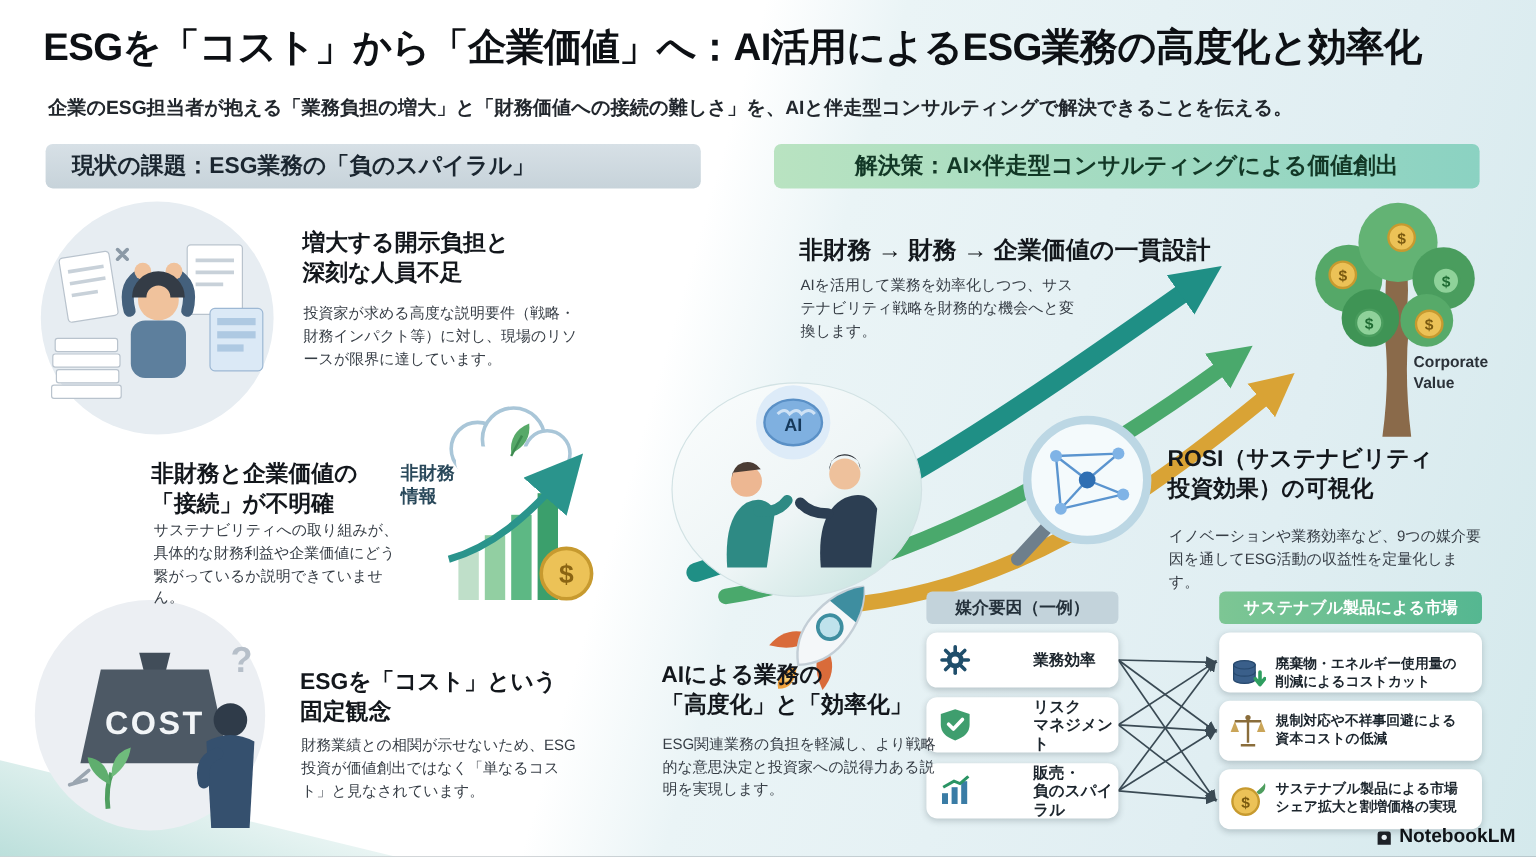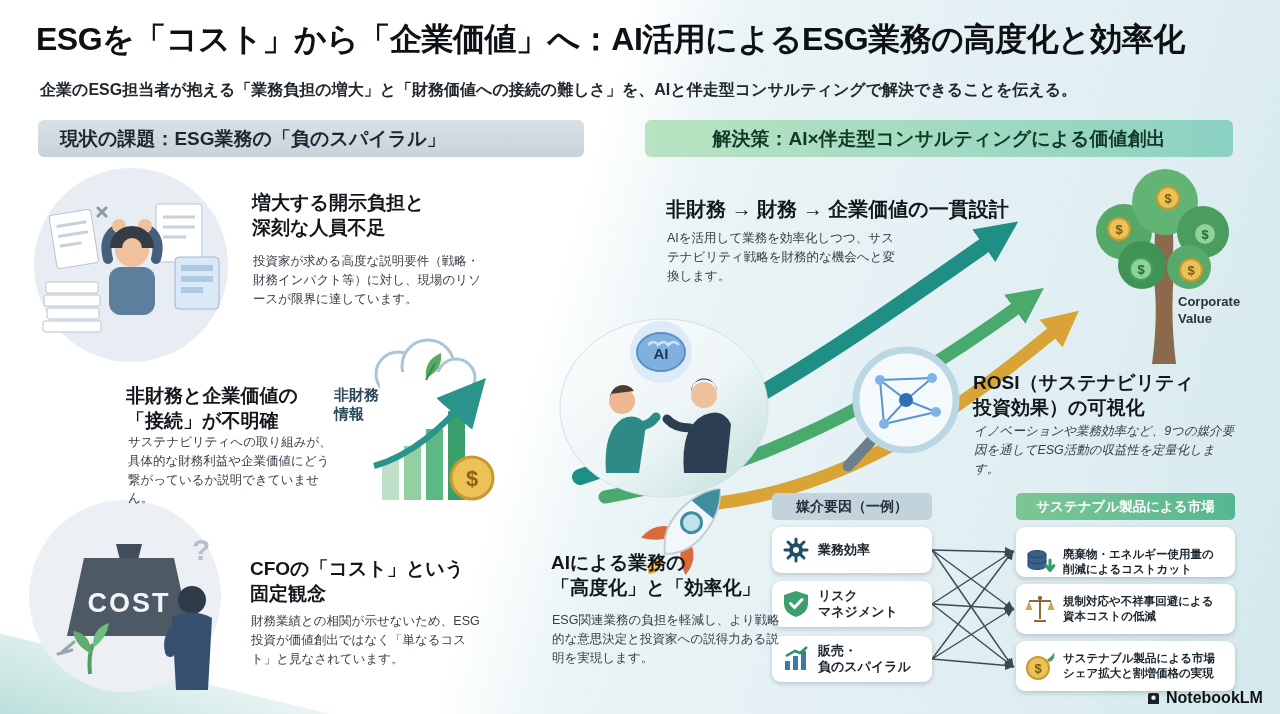--- a/index.html
+++ b/index.html
@@ -27,21 +27,21 @@
   .l1-title { left:252px; top:190px; width:240px; font-size:19px; }
   .l1-body  { left:253px; top:252px; width:228px; }
   .l2-title { left:126px; top:383px; width:220px; font-size:19px; }
   .l2-body  { left:128px; top:433px; width:204px; }
   .l3-title { left:250px; top:556px; width:240px; font-size:19px; }
   .l3-body  { left:251px; top:612px; width:240px; }
 
   .r1-title { left:666px; top:196px; width:420px; font-size:20px; }
   .r1-body  { left:667px; top:229px; width:232px; }
   .r2-title { left:973px; top:370px; width:266px; font-size:19px; }
-  .r2-body  { left:974px; top:422px; width:262px;font-style:italic; }
+  .r2-body  { left:974px; top:438px; width:262px; }
   .r3-title { left:551px; top:550px; width:232px; font-size:19px; }
   .r3-body  { left:552px; top:611px; width:232px; }
 
   .nonfin-label { left:334px; top:386px; width:52px; font-size:15px; font-weight:800; color:#29485a;
     line-height:1.25; text-shadow:0 0 4px #fff,0 0 4px #fff; z-index:6; }
   .tree-label { left:1178px; top:294px; width:74px; font-size:13px; font-weight:600; color:#2b3239; line-height:1.3; z-index:6; }
 
   .ill { z-index:2; }
   .ill-stress    { left:28px;  top:164px; }
   .ill-nonfin    { left:328px; top:336px; }
@@ -53,21 +53,21 @@
   .ill-rocket    { left:626px; top:468px; z-index:2; }
 
   .panel-hdr { height:27px; line-height:27px; border-radius:5px; text-align:center; font-weight:800; z-index:5; }
   .mediator-header { left:772px; top:493px; width:160px; background:#c3d3db; font-size:14px; color:#24313b; }
   .impact-header   { left:1016px; top:493px; width:219px; background:linear-gradient(90deg,#7dc694,#55b791); font-size:13.5px; color:#ffffff; }
 
   .card { background:#ffffff; border-radius:9px; box-shadow:0 2px 5px rgba(30,50,60,.22);
     display:flex; align-items:center; z-index:5; }
   .mediator-card { left:772px; width:160px; height:46px; gap:9px; padding-left:11px; }
   .mc1 { top:527px; } .mc2 { top:581px; } .mc3 { top:636px; }
-  .mediator-label { font-size:13px; font-weight:800; color:#1c252d; line-height:1.2; white-space:pre-line; }
+  .mediator-label { font-size:13px; font-weight:800; color:#1c252d; line-height:1.2; white-space:pre-line;margin-left:43px; }
   .impact-card { left:1016px; width:219px; height:50px; gap:8px; padding:0 6px 0 9px; }
   .ic1 { top:527px;align-items:flex-end; } .ic2 { top:584px; } .ic3 { top:641px; }
   .impact-label { font-size:11.5px; font-weight:700; color:#1c252d; line-height:1.3; white-space:pre-line; }
   .card-icon { flex:0 0 auto; display:flex; }
 
   .connectors { left:930px; top:524px; z-index:4; }
 
   .brand { left:1146px; top:689px; display:flex; align-items:center; gap:5px;
     font-size:16px; font-weight:700; color:#0f1317; z-index:6; }
 </style>
@@ -154,21 +154,21 @@
     <text x="105" y="116" text-anchor="middle" font-size="27" font-weight="bold" fill="#f2f5f7" letter-spacing="2">COST</text>
     <path d="M50 146 l-12 10 M48 154 l-14 4" stroke="#9aa5b0" stroke-width="3" stroke-linecap="round"></path>
     <path d="M66 178 q-2 -18 3 -30" stroke="#4f9e5f" stroke-width="4" fill="none"></path>
     <path d="M68 158 q-17 -8 -19 -23 q17 2 19 23" fill="#5fae6e"></path>
     <path d="M69 152 q14 -10 16 -25 q-17 5 -16 25" fill="#6fbc7c"></path>
     <circle cx="168" cy="104" r="14" fill="#2f3b49"></circle>
     <path d="M148 122 q20 -11 40 0 l-4 72 h-32 z" fill="#35506e"></path>
     <path d="M157 132 q-15 6 -11 24" stroke="#35506e" stroke-width="10" fill="none" stroke-linecap="round"></path>
   </svg>
 
-  <div class="abs item-title l3-title">CFOの「コスト」という
+  <div class="abs item-title l3-title">ESGを「コスト」という
 固定観念</div>
   <div class="abs body-text l3-body">財務業績との相関が示せないため、ESG投資が価値創出ではなく「単なるコスト」と見なされています。</div>
 
   <svg class="abs ill ill-arrows" width="560" height="355" viewBox="0 0 560 355">
     <defs>
       <marker id="mTeal" markerUnits="userSpaceOnUse" markerWidth="46" markerHeight="46" refX="10" refY="23" orient="auto">
           <path d="M0 3 L42 23 L0 43 z" fill="#1f8f85"></path>
         </marker>
       <marker id="mGreen" markerUnits="userSpaceOnUse" markerWidth="40" markerHeight="40" refX="9" refY="20" orient="auto">
           <path d="M0 2 L36 20 L0 38 z" fill="#4aa96c"></path>

